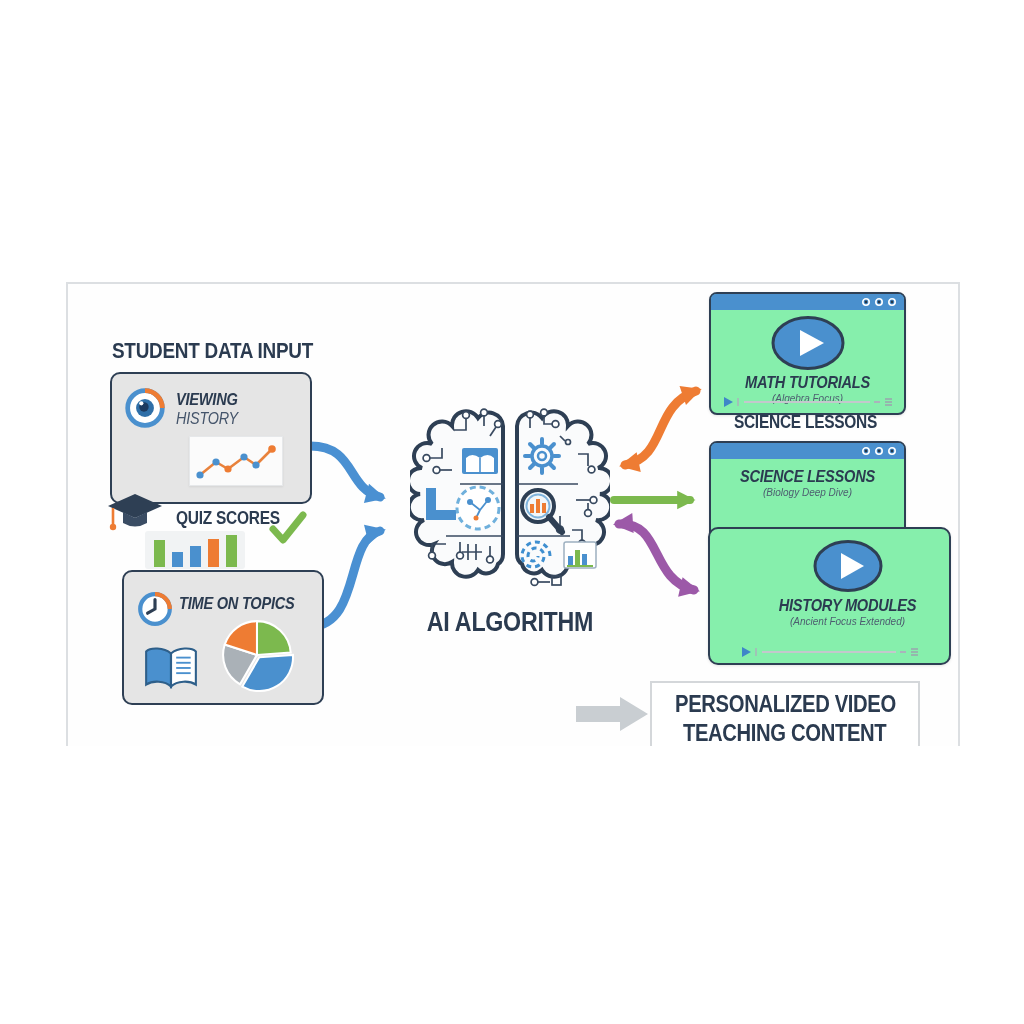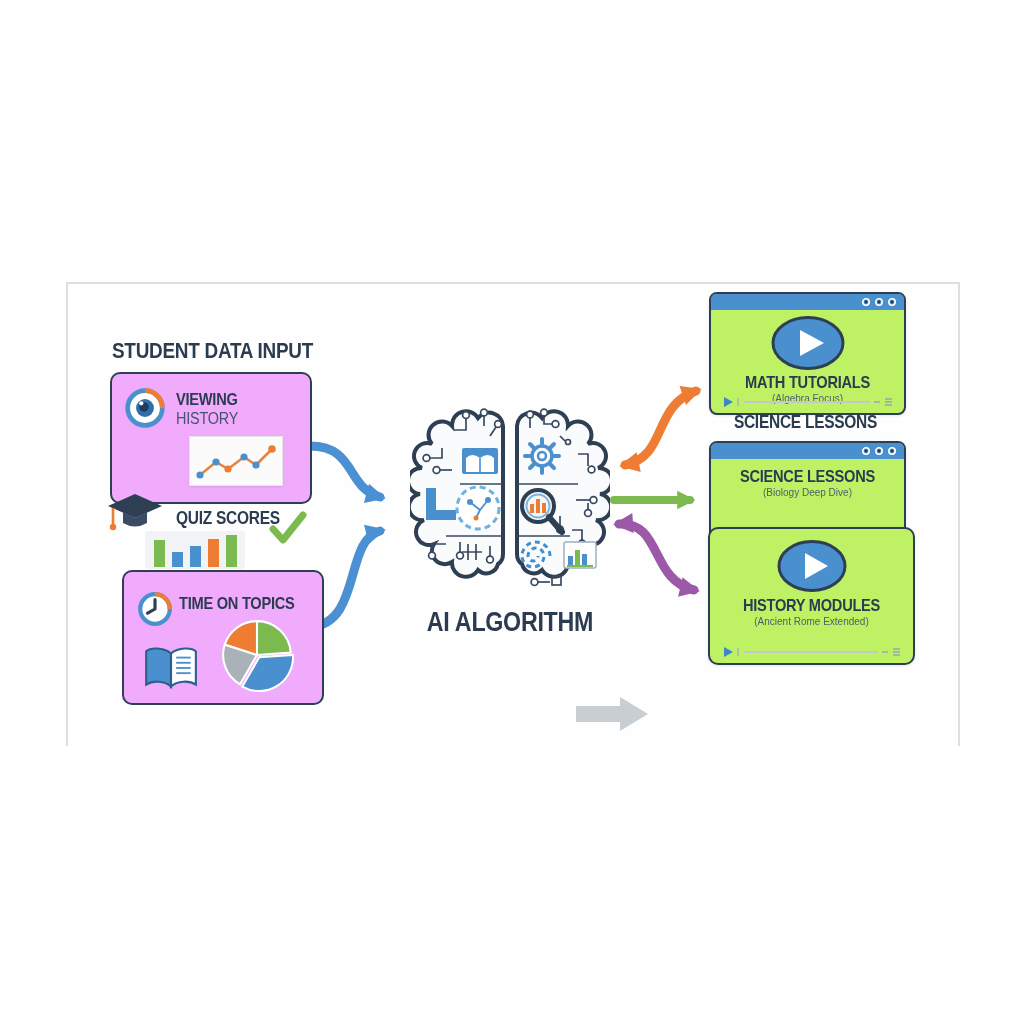--- a/index.html
+++ b/index.html
@@ -5,27 +5,27 @@
   html,body{margin:0;padding:0;background:#ffffff;}
   .canvas{position:relative;width:1024px;height:746px;background:#ffffff;overflow:hidden;
           font-family:"Liberation Sans",sans-serif;color:#2b3b50;}
   .frame{position:absolute;left:66px;top:282px;width:890px;height:469px;
          border:2px solid #dcdfe2;background:#fefefe;}
   .abs{position:absolute;}
   .cond{font-weight:bold;letter-spacing:-0.3px;transform:scaleX(0.86);}
   .ol{transform-origin:left center;}
   .oc{transform-origin:center center;}
   .hdr{font-size:22px;color:#2b3b50;white-space:nowrap;}
-  .inbox{position:absolute;background:#f0abfc;border:2.5px solid #2e3f54;border-radius:10px;}
+  .inbox{position:absolute;background:#e5e5e5;border:2.5px solid #2e3f54;border-radius:10px;font-style:italic;}
   .lbl{font-size:17px;color:#2b3b50;white-space:nowrap;}
   .lbl2{font-size:16px;color:#44546a;white-space:nowrap;letter-spacing:-0.2px;transform:scaleX(0.9);}
   .card{position:absolute;background:#fbfbfb;border:1px solid #e6e8ea;box-shadow:0 1px 2px rgba(0,0,0,.08);}
   .barcard{position:absolute;background:#f1f3f4;border-radius:3px;}
   .ailabel{font-size:27px;text-align:center;}
-  .vwin{position:absolute;background:#bef264;border:2.5px solid #2e3f54;border-radius:8px;box-shadow:0 1px 3px rgba(0,0,0,.10);}
+  .vwin{position:absolute;background:#86efac;border:2.5px solid #2e3f54;border-radius:8px;box-shadow:0 1px 3px rgba(0,0,0,.10);font-style:italic;}
   .vbar{height:16px;background:#4a90ce;border-radius:5px 5px 0 0;position:relative;}
   .vdots{position:absolute;right:5px;top:3px;}
   .vtitle{display:block;width:100%;text-align:center;font-size:17px;font-weight:bold;
           letter-spacing:-0.3px;transform:scaleX(0.86);transform-origin:center;color:#2b3b50;white-space:nowrap;}
   .vsub{display:block;width:100%;text-align:center;font-size:10px;color:#4d5e70;white-space:nowrap;}
   .vplay{display:block;margin:0 auto;}
   .vctrl{position:absolute;bottom:4px;left:50%;transform:translateX(-50%);}
   .caption{font-size:18px;text-align:center;color:#2b3b50;}
   .result{position:absolute;left:650px;top:681px;width:266px;height:71px;background:#ffffff;
           border:2px solid #d4d7da;display:flex;flex-direction:column;justify-content:center;align-items:center;}
@@ -269,29 +269,33 @@
         <circle cx="20" cy="5" r="3.2" fill="none" stroke="#ffffff" stroke-width="1.6"></circle>
           <circle cx="20" cy="5" r="1.4" fill="#23364a"></circle>
         <circle cx="33" cy="5" r="3.2" fill="none" stroke="#ffffff" stroke-width="1.6"></circle>
           <circle cx="33" cy="5" r="1.4" fill="#23364a"></circle>
       </svg>
     </div>
     <span class="vtitle" style="margin-top:8px;">SCIENCE LESSONS</span>
     <span class="vsub">(Biology Deep Dive)</span>
   </div>
 
-  <div class="vwin" style="left:708px;top:527px;width:203px;height:134px;border-radius:10px;">
+  <div class="vwin" style="left:708px;top:527px;width:203px;height:134px;border-radius:10px;padding-left:36px;">
     <svg class="vplay" style="margin-top:10px;" width="72" height="54" viewBox="0 0 72 54">
       <ellipse cx="36" cy="27" rx="33" ry="24.5" fill="#4a90ce" stroke="#2e3f54" stroke-width="3"></ellipse>
       <polygon points="29,14 52,27 29,40" fill="#ffffff"></polygon>
     </svg>
     <span class="vtitle" style="margin-top:3px;">HISTORY MODULES</span>
-    <span class="vsub">(Ancient Rome Extended)</span>
+    <span class="vsub">(Ancient Focus Extended)</span>
     <svg class="vctrl" width="180" height="14" viewBox="0 0 180 14">
       <polygon points="2,2 2,12 11,7" fill="#3f86c8"></polygon>
       <line x1="16" y1="3" x2="16" y2="11" stroke="#aab3bb" stroke-width="1.5"></line>
       <line x1="22" y1="7" x2="156" y2="7" stroke="#c3c8cc" stroke-width="2"></line>
       <line x1="160" y1="7" x2="166" y2="7" stroke="#aab3bb" stroke-width="2"></line>
       <path d="M 171,4 h 7 M 171,7 h 7 M 171,10 h 7" stroke="#9aa4ad" stroke-width="1.4"></path>
     </svg>
   </div>
 
+  <div class="result">
+    <span>PERSONALIZED VIDEO</span>
+    <span>TEACHING CONTENT</span>
+  </div>
 </div>
 
 </body></html>

